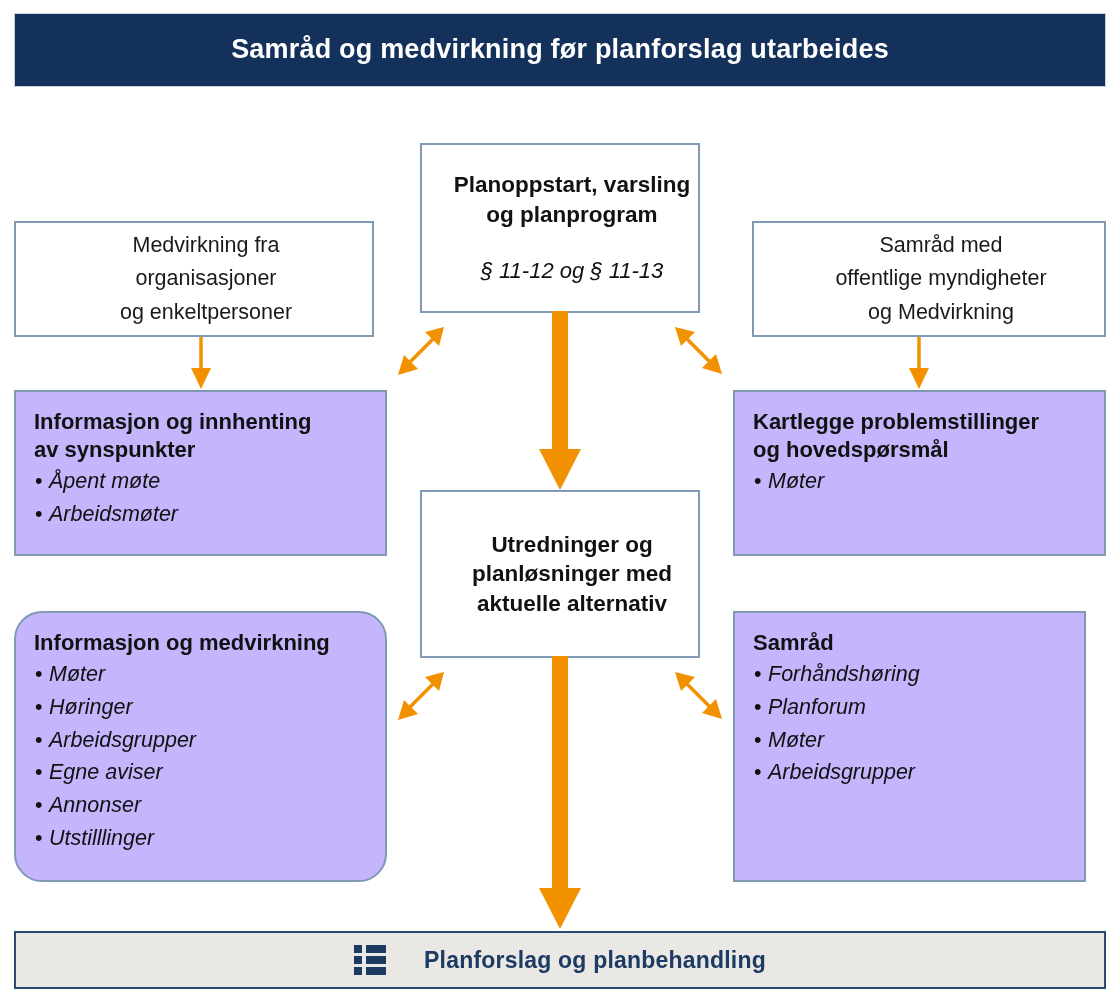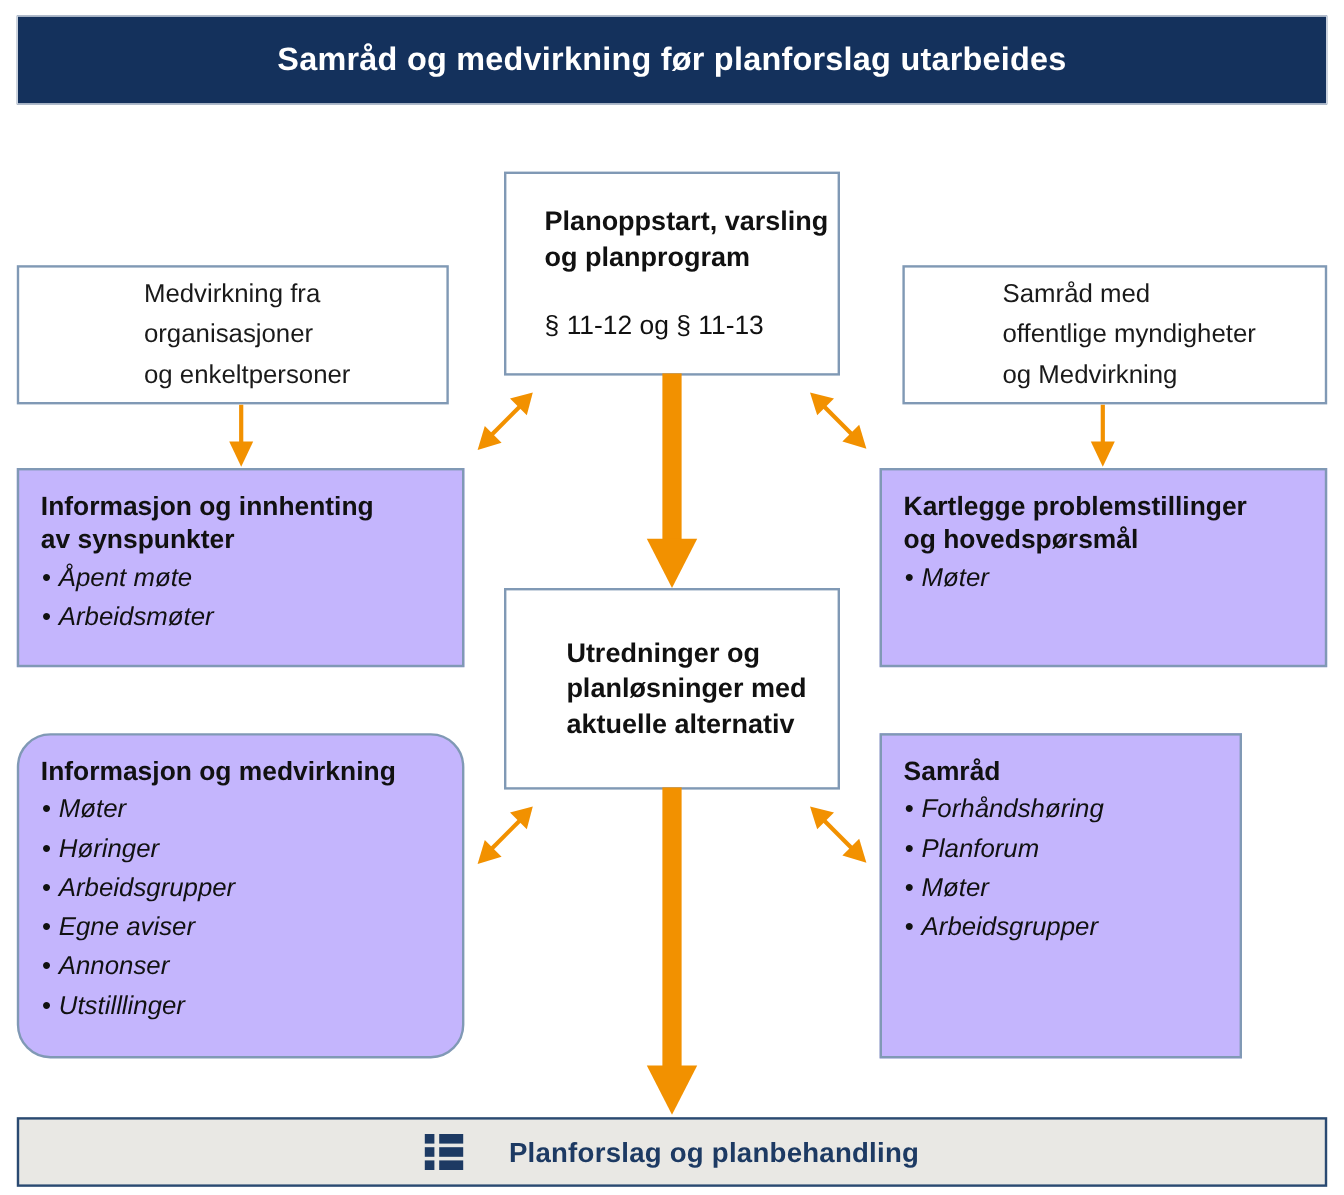--- a/index.html
+++ b/index.html
@@ -56,36 +56,37 @@
     background: #ffffff;
   }
   .box-gray {
     background: #c4b5fd;
   }
 
   .box-centered {
     display: flex;
     align-items: center;
     justify-content: center;
-    text-align: left;
+    text-align: center;
     padding-left: 24px;
   }
 
   .txt-plain {
     font-size: 21.5px;
     line-height: 1.55;
     color: #1a1a1a;
   }
   .txt-center-bold {
     font-size: 22.5px;
     font-weight: bold;
     line-height: 1.3;
     color: #111111;
   }
   .law-line {
+    font-style: italic;
     font-weight: normal;
     font-size: 22px;
     margin-top: 28px;
   }
 
   .panel-inner {
     position: absolute;
     left: 18px;
     right: 10px;
     top: 16px;
@@ -245,21 +246,21 @@
       <div class="panel-title">
         <div>Kartlegge problemstillinger</div>
         <div>og hovedspørsmål</div>
       </div>
       <ul class="bullet-list">
         <li>Møter</li>
       </ul>
     </div>
   </div>
 
-  <div class="box box-gray" style="left:733px; top:611px; width:302px; height:271px;">
+  <div class="box box-gray" style="left:733px; top:611px; width:353px; height:271px;">
     <div class="panel-inner">
       <div class="panel-title">Samråd</div>
       <ul class="bullet-list">
         <li>Forhåndshøring</li>
         <li>Planforum</li>
         <li>Møter</li>
         <li>Arbeidsgrupper</li>
       </ul>
     </div>
   </div>

